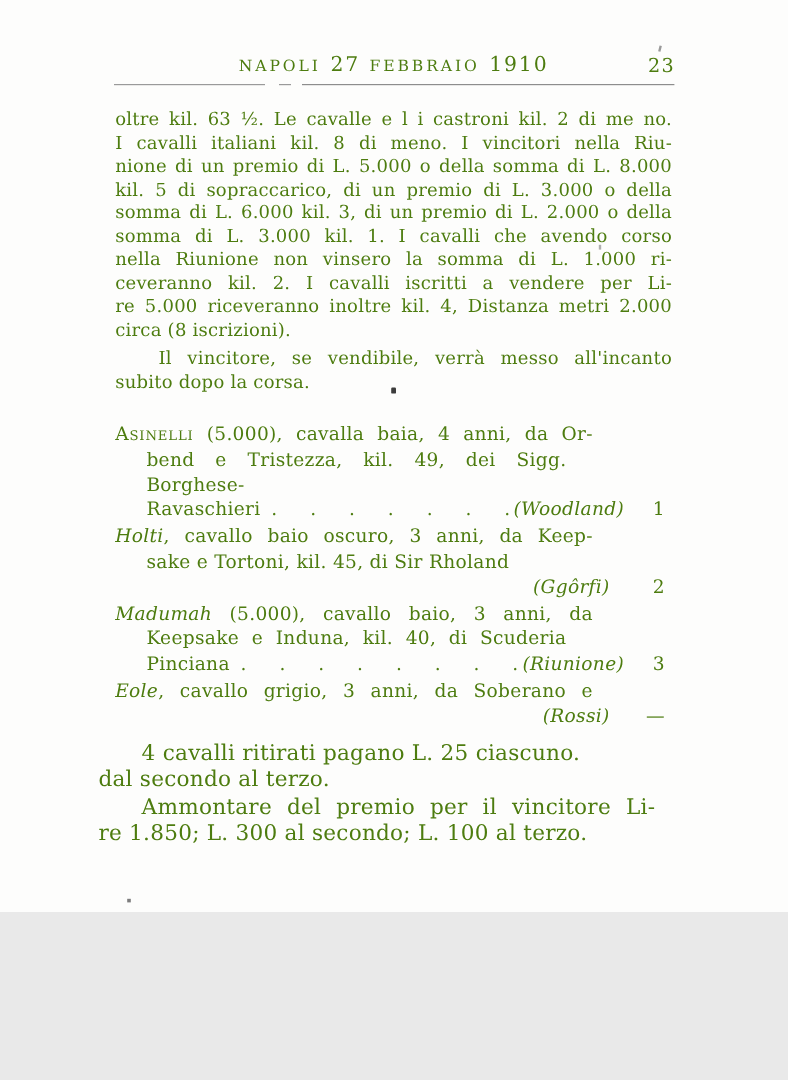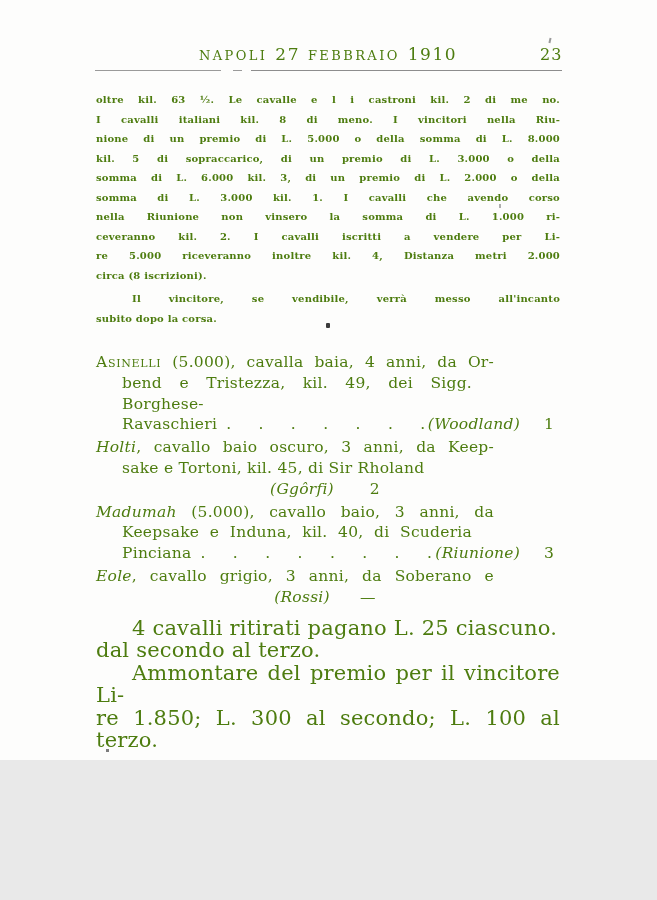--- a/index.html
+++ b/index.html
@@ -17,42 +17,42 @@
   .rule{
     position:absolute;top:70px;left:95px;width:467px;height:1px;
     background:linear-gradient(90deg,
       #9a9a9a 0%,#9a9a9a 27%,
       rgba(0,0,0,0) 27%,rgba(0,0,0,0) 29.5%,
       #9a9a9a 29.5%,#9a9a9a 31.5%,
       rgba(0,0,0,0) 31.5%,rgba(0,0,0,0) 33.5%,
       #8d8d8d 33.5%,#8d8d8d 100%);
   }
   
-  .para{position:absolute;left:96px;width:464px;font-size:10px;line-height:19.5px;letter-spacing:0.2px;font-weight:bold;}
+  .para{position:absolute;left:96px;width:464px;font-size:15px;line-height:19.5px;letter-spacing:0.2px;}
   .p1{top:90px;}
   .p2{top:289px;}
   .tline{text-align:justify;text-align-last:left;}
   .tline.just{text-align-last:justify;}
   .tline.ind{text-indent:36px;}
   .sepdot{position:absolute;top:323px;left:326px;width:4px;height:5px;background:#3c3c3c;border-radius:1px;}
   
   .entries{position:absolute;top:352px;left:96px;width:464px;font-size:15.5px;line-height:20.8px;letter-spacing:0.25px;}
   .entry{margin-bottom:2px;}
   .el1{width:398px;text-align:justify;text-align-last:justify;}
   .el2{margin-left:26px;width:350px;}
   .el2.just{text-align:justify;text-align-last:justify;}
   .lead{margin-left:26px;display:flex;align-items:baseline;}
   .lead .dots{flex:1;white-space:nowrap;overflow:hidden;word-spacing:22px;padding-left:9px;padding-right:4px;}
   .res{flex:none;width:34px;padding-right:6px;text-align:right;}
-  .jline{display:flex;justify-content:center;align-items:baseline;}
+  .jline{display:flex;justify-content:flex-end;align-items:baseline;}
   .jline .jockey{margin-right:12px;}
   .it{font-style:italic;}
   .sc{font-variant:small-caps;letter-spacing:0.7px;}
   
-  .closing{position:absolute;top:617px;left:96px;width:464px;font-size:21px;line-height:22.4px;letter-spacing:0.2px;}
+  .closing{position:absolute;top:617px;left:82px;width:464px;font-size:18px;line-height:22.4px;letter-spacing:0.2px;}
   .cpara{margin:0;}
   
   .speck{position:absolute;background:#8a8a8a;}
   .speck-a{top:38px;left:549px;width:2px;height:5px;transform:rotate(14deg);background:#9a9a9a;}
   .speck-b{top:749px;left:106px;width:3px;height:3px;background:#7d7d7d;}
   .speck-c{top:204px;left:499px;width:2px;height:4px;background:#aeaeae;}
 </style>
 </head>
 <body>
 

